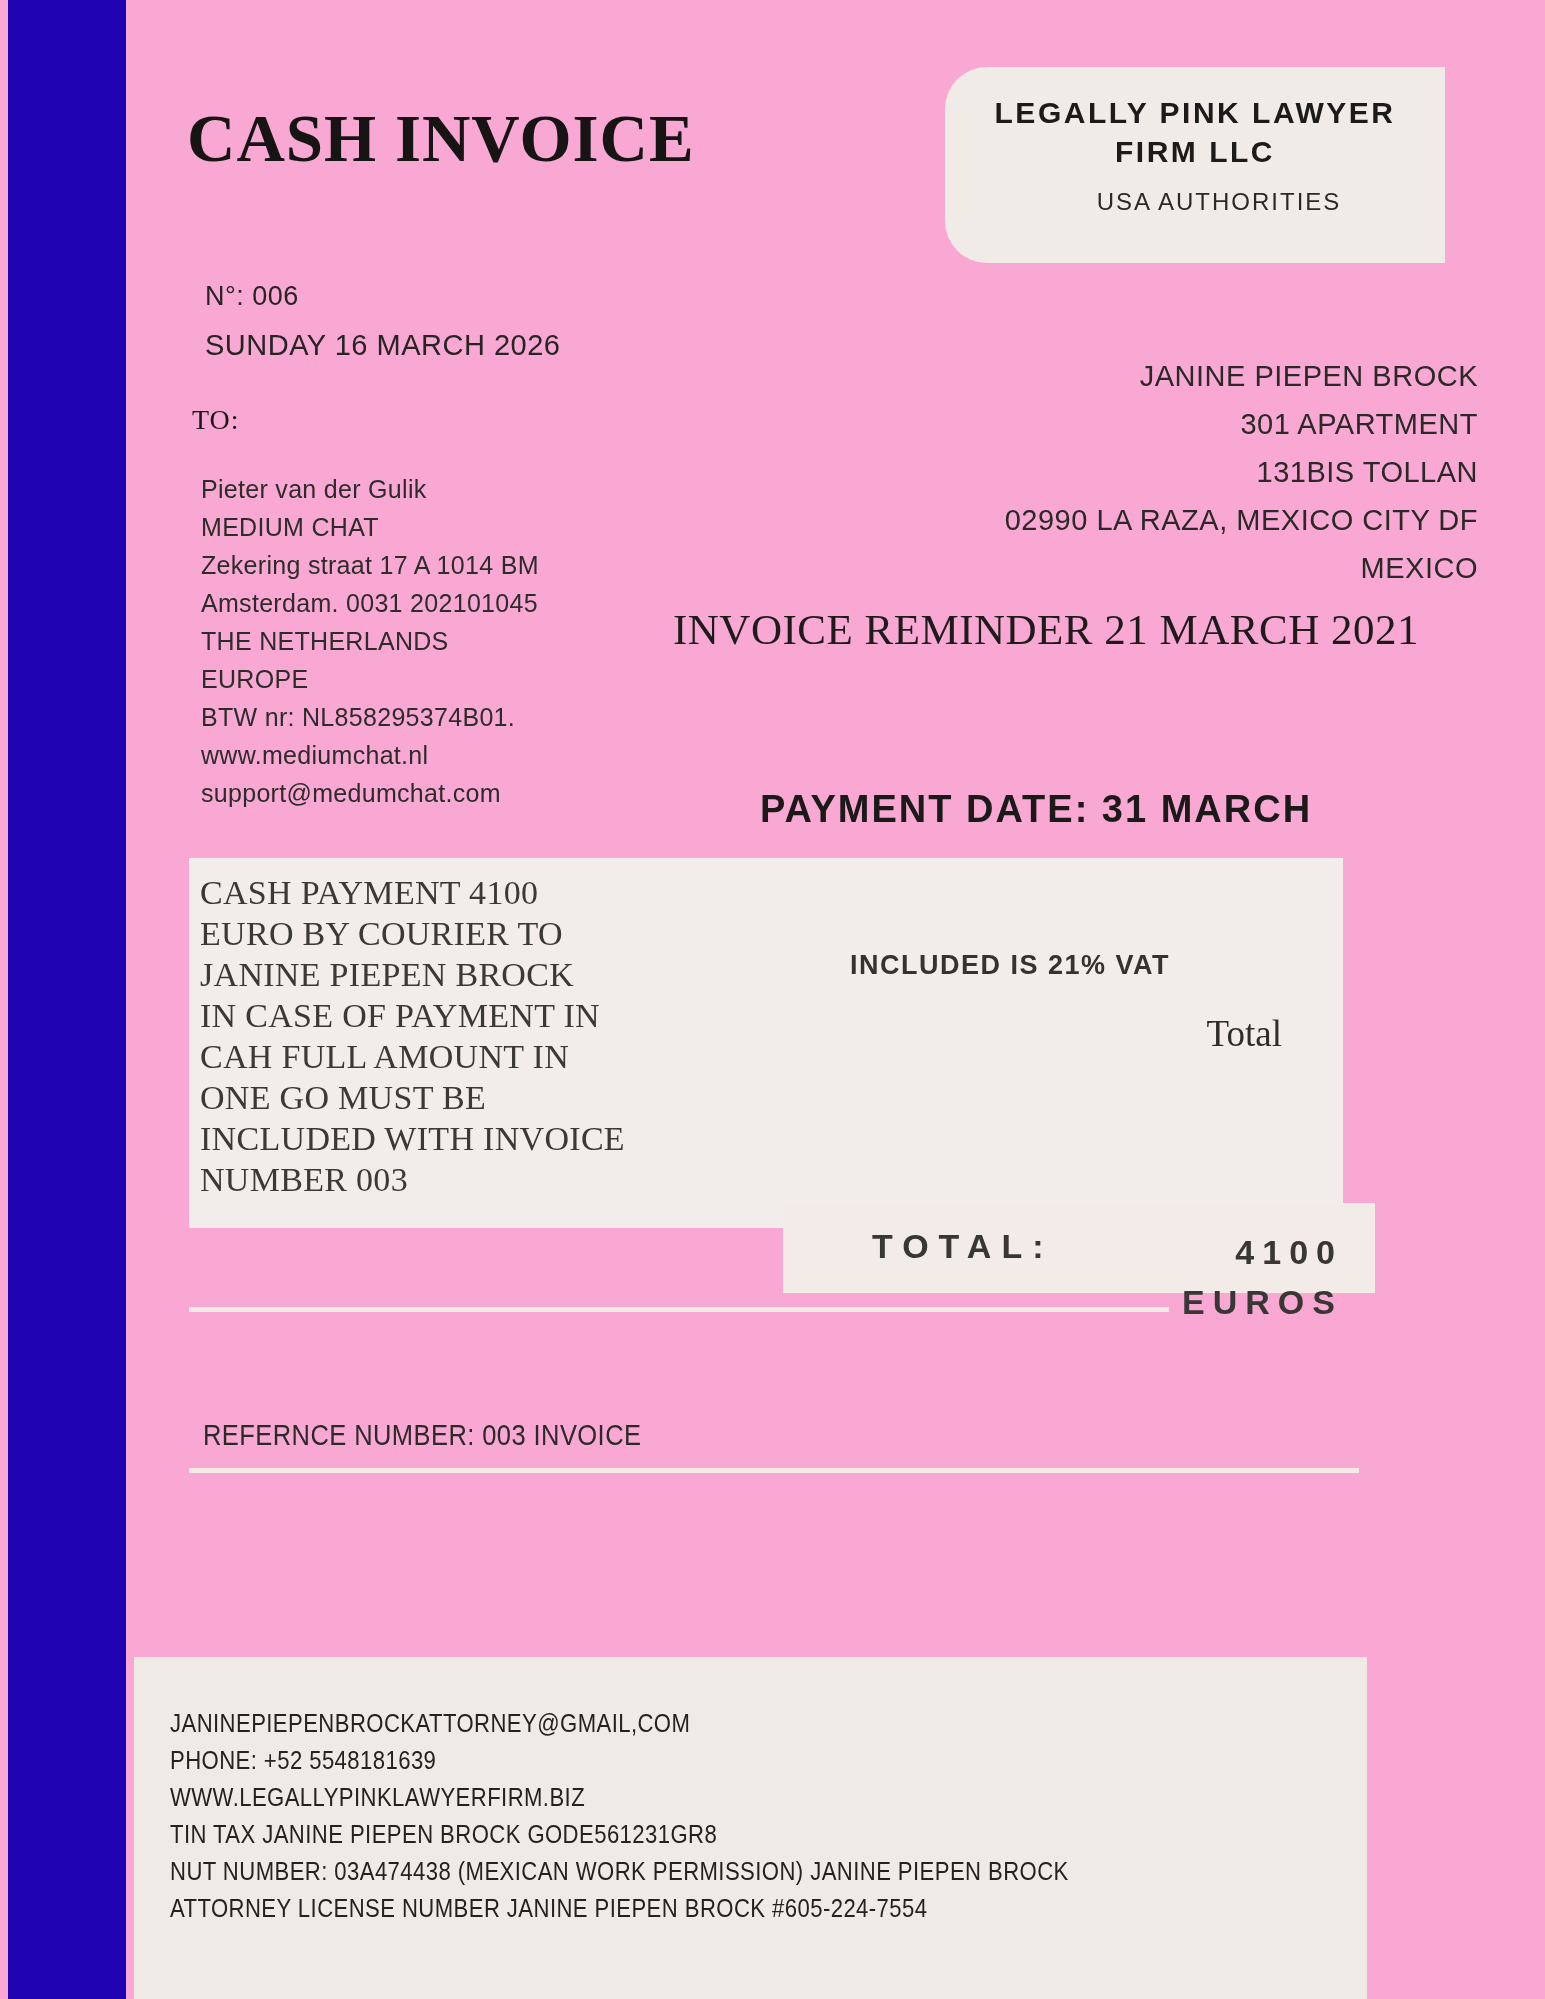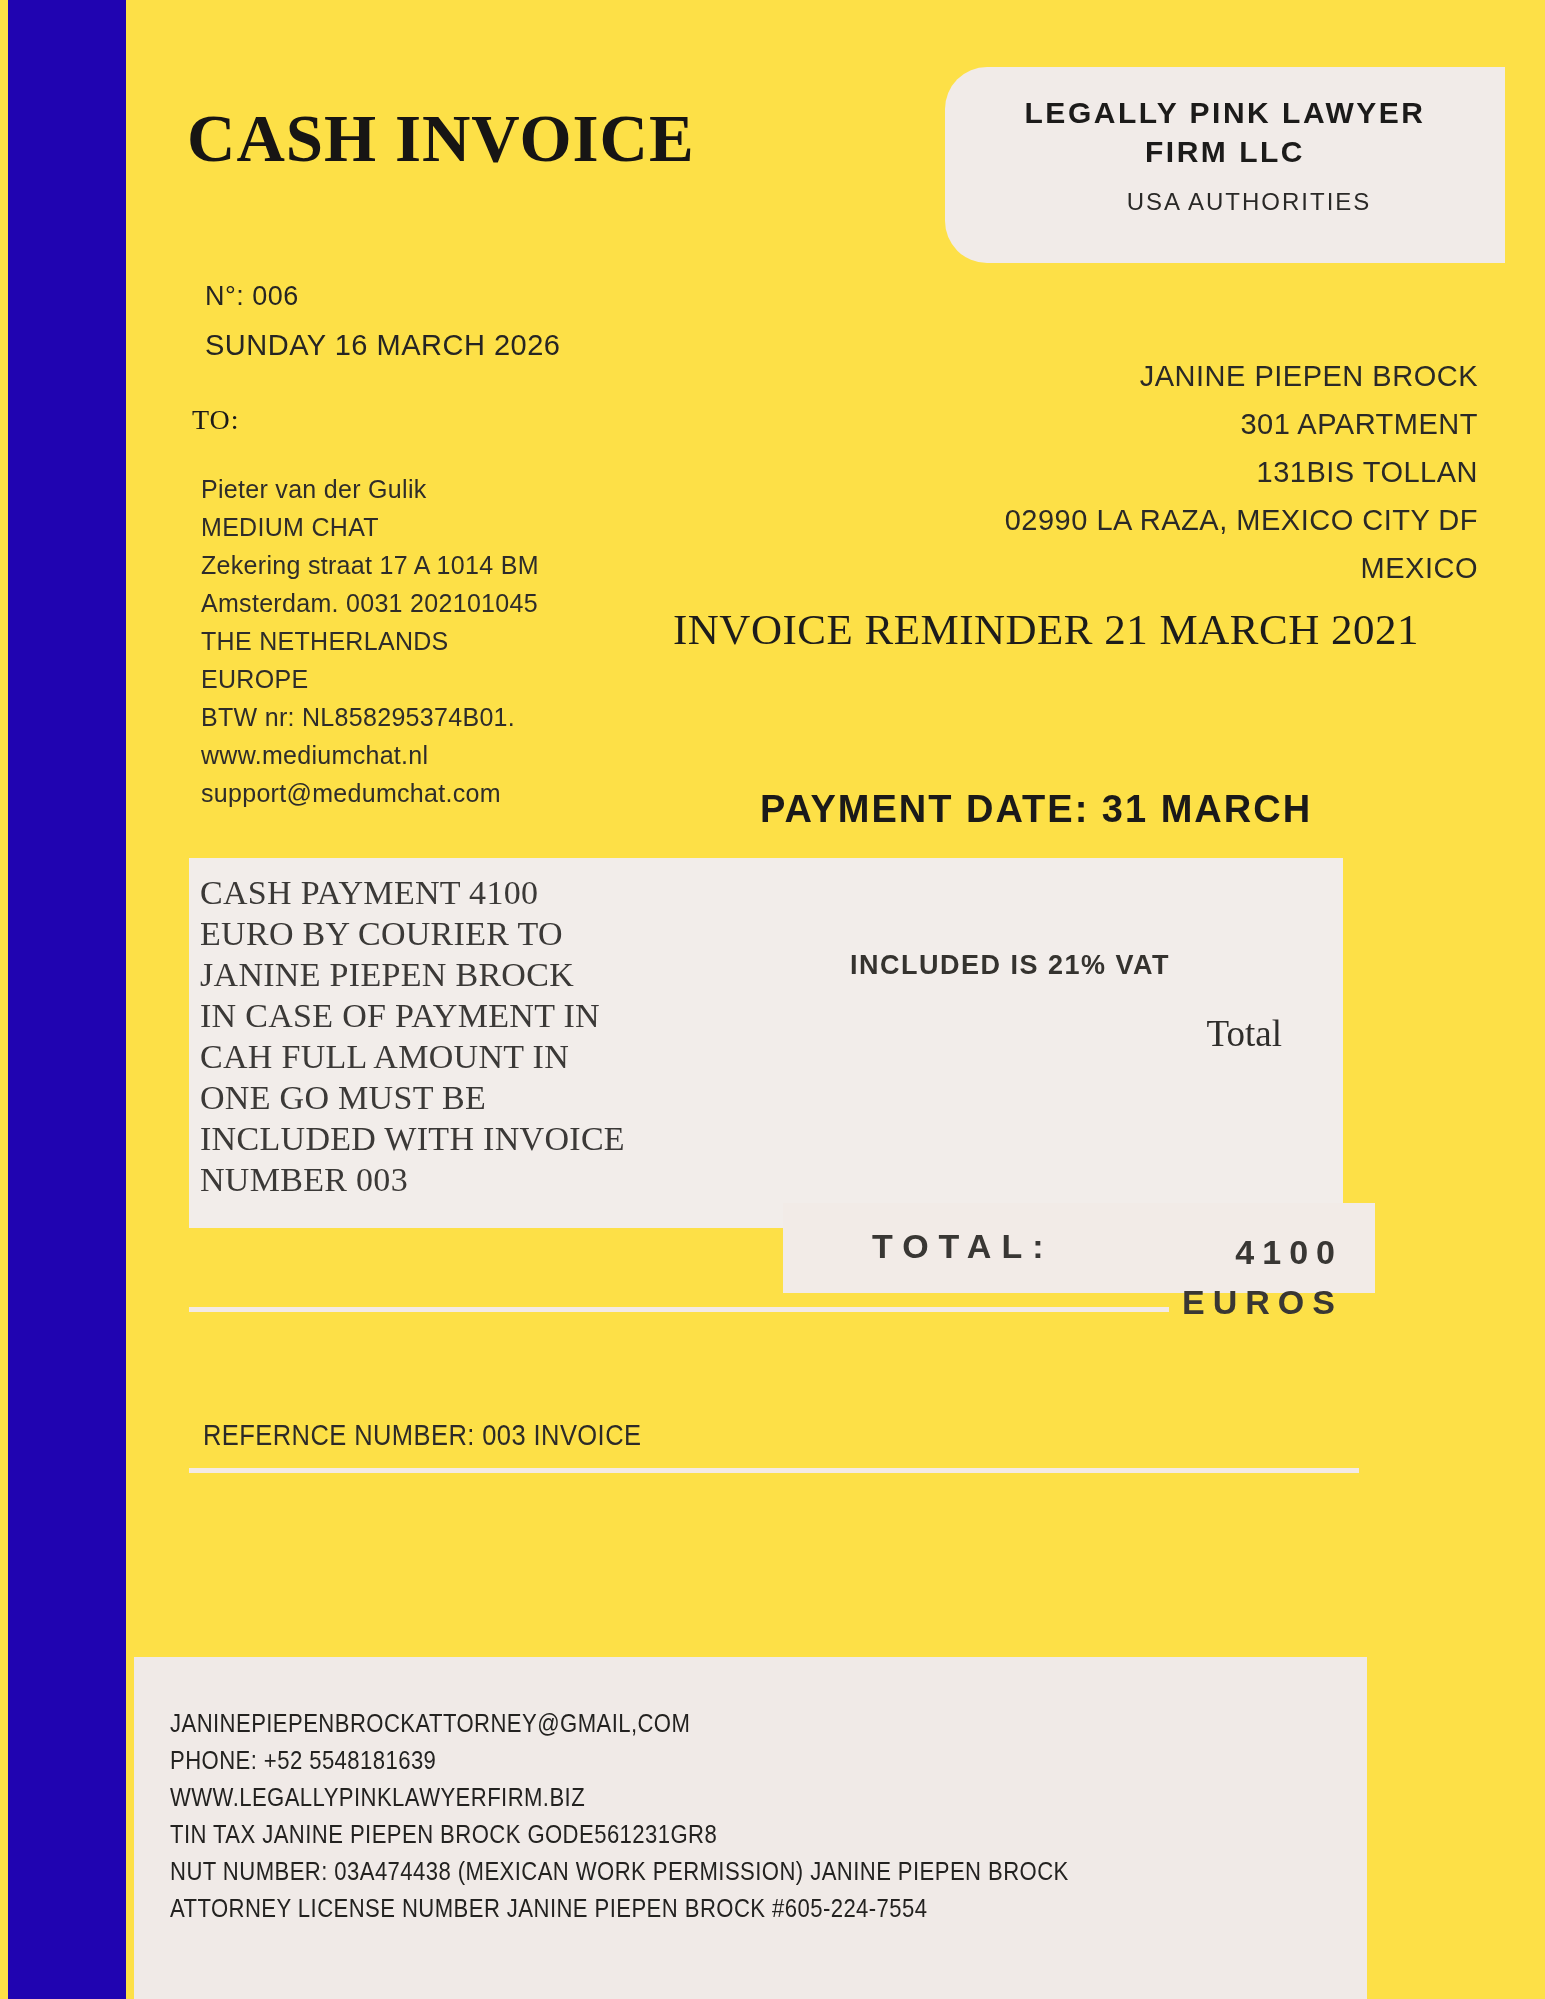--- a/index.html
+++ b/index.html
@@ -1,32 +1,32 @@
 <!DOCTYPE html>
 <html><head>
 <meta charset="utf-8">
 <style>
   html,body{margin:0;padding:0;background:#ffffff;}
   .page{
     position:relative;width:1545px;height:1999px;overflow:hidden;
-    background:#fde047;
+    background:#f9a8d4;
     font-family:"Liberation Sans",sans-serif;
     color:#232220;
   }
   .abs{position:absolute;}
   .serif{font-family:"Liberation Serif","DejaVu Serif",serif;}
   .sans{font-family:"Liberation Sans","DejaVu Sans",sans-serif;}
   .pre{white-space:pre-line;}
   .nowrap{white-space:nowrap;}
 
   .side-bar{left:8px;top:0;width:118px;height:1999px;background:#2004b1;}
 
   .title{left:187px;top:100px;font-size:67px;font-weight:bold;letter-spacing:1px;color:#171514;}
 
-  .brand-box{left:945px;top:67px;width:560px;height:196px;background:#f1ebe8;
+  .brand-box{left:945px;top:67px;width:500px;height:196px;background:#f1ebe8;
     border-radius:42px 0 0 42px;text-align:center;}
   .brand-name{margin-top:26px;font-size:30px;font-weight:bold;letter-spacing:2.5px;color:#1c1b1a;line-height:39px;white-space:pre-line;}
   .brand-sub{margin-top:17px;font-size:24px;letter-spacing:2px;color:#2a2927;padding-left:48px;}
 
   .inv-number{left:205px;top:281px;font-size:27px;color:#262523;letter-spacing:.5px;}
   .inv-date{left:205px;top:329px;font-size:29px;color:#262523;letter-spacing:.5px;}
 
   .to-label{left:192px;top:404px;font-size:28px;color:#1b1a19;letter-spacing:1px;}
   .to-block{left:201px;top:470px;font-size:25px;line-height:38px;color:#2e2c2a;letter-spacing:.3px;}
 

